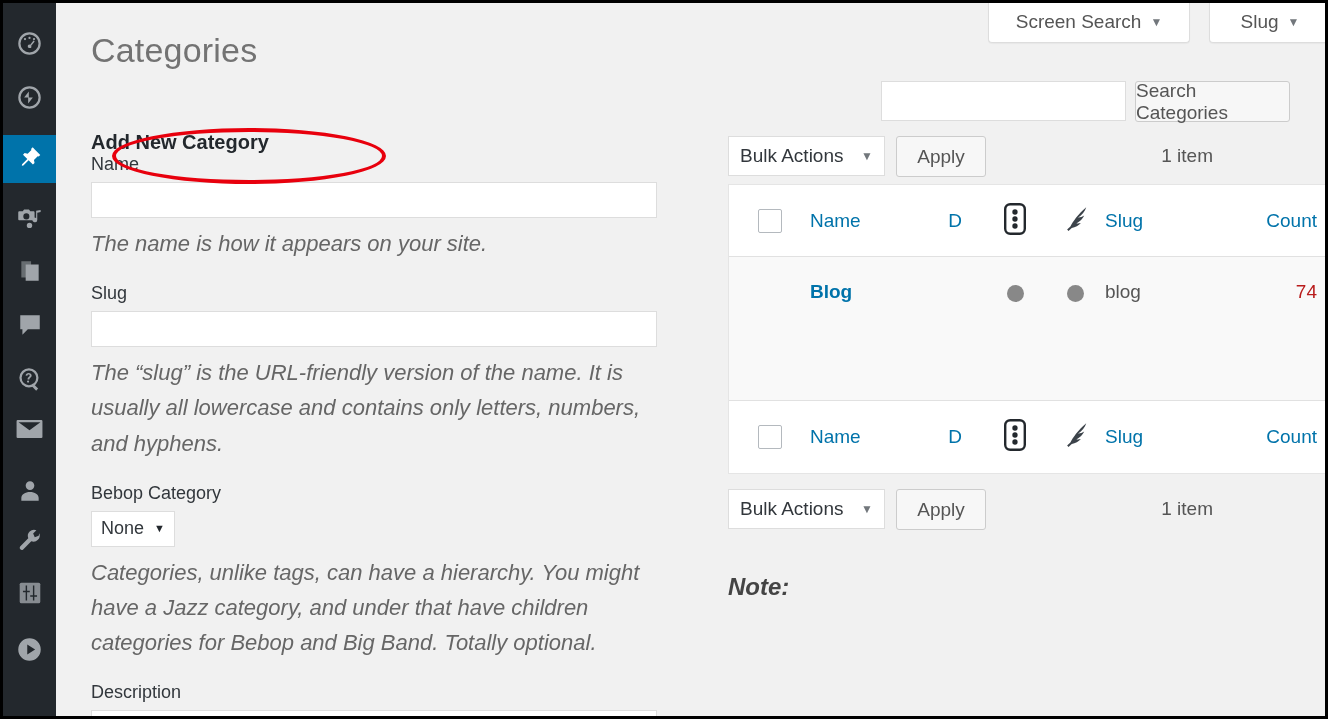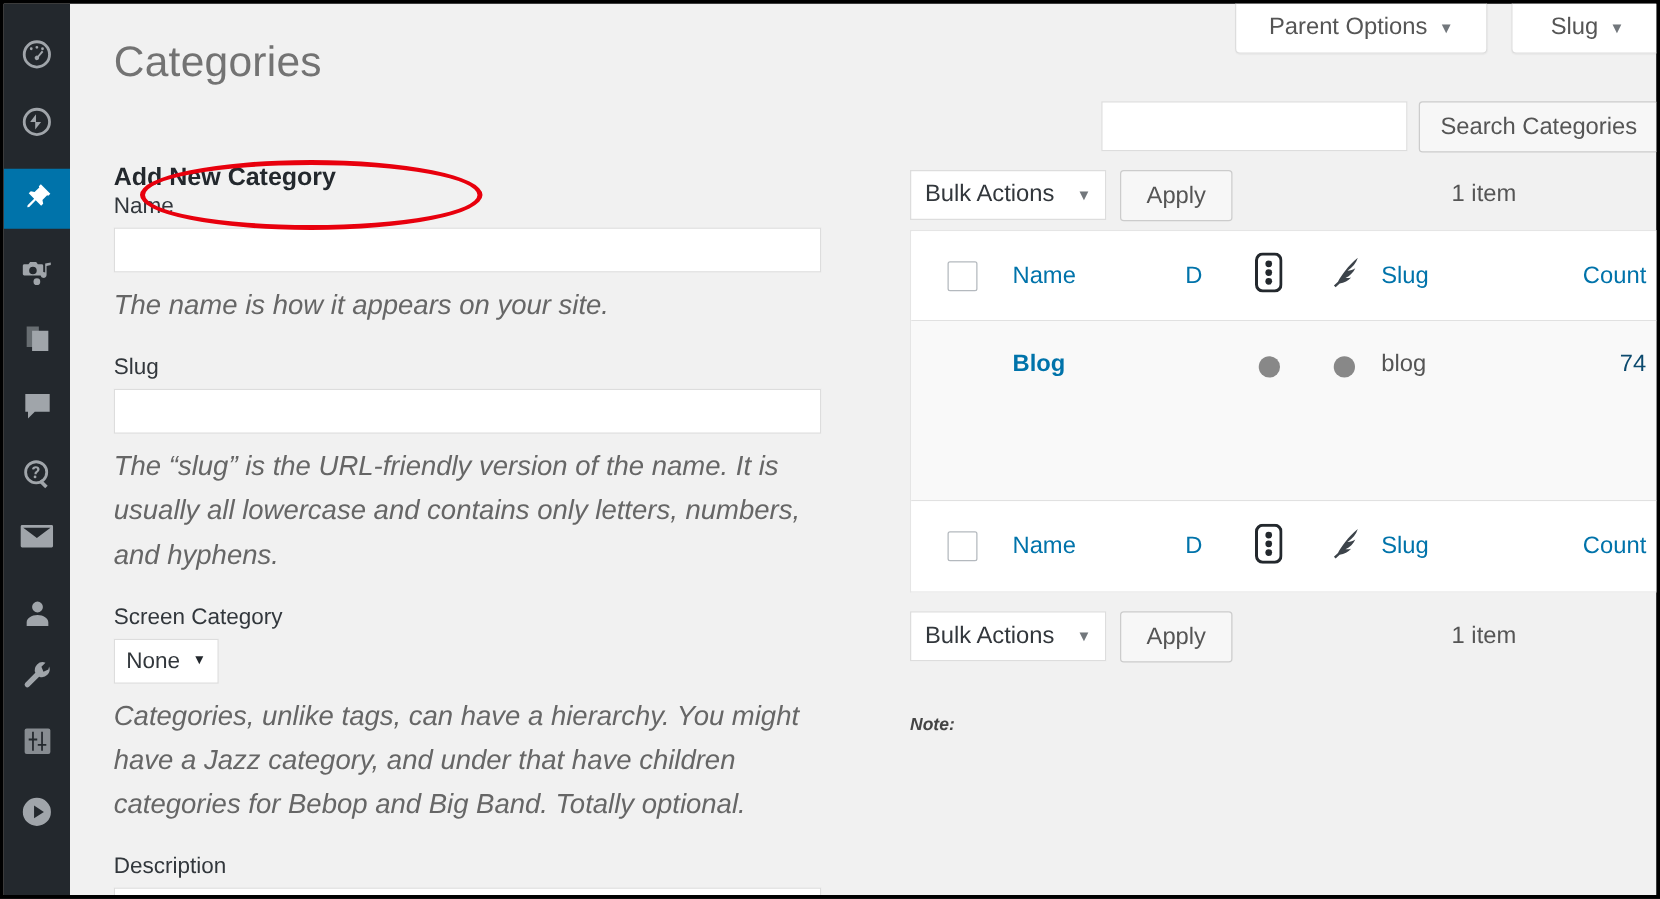--- a/index.html
+++ b/index.html
@@ -111,21 +111,21 @@
 
   #search-input {
     position: absolute; left: 825px; top: 78px;
     width: 245px; height: 40px;
     background: #fff; border: 1px solid #ddd;
     font-size: 17px; padding: 0 8px; color: #32373c;
     font-family: "Liberation Sans", sans-serif;
   }
   #search-btn {
     position: absolute; left: 1079px; top: 78px;
-    width: 192px; height: 41px;
+    width: 155px; height: 41px;
     background: #f7f7f7; border: 1px solid #ccc;
     border-radius: 3px; font-size: 19px; color: #555;
     display: flex; align-items: center; justify-content: center;
     font-family: "Liberation Sans", sans-serif;
   }
 
   .tablenav {
     position: absolute; left: 672px;
     width: 479px; height: 44px;
   }
@@ -184,32 +184,32 @@
   .c-count { width: 110px; text-align: right; padding-right: 8px; }
 
   .cb-box {
     width: 24px; height: 24px;
     border: 1px solid #b4b9be; background: #fff;
     border-radius: 2px;
   }
   .col-link { color: #0073aa; font-size: 19px; }
   .row-name { color: #0073aa; font-size: 19px; font-weight: bold; }
   .row-slug { color: #555; font-size: 19px; }
-  .row-count { color: #0c4a6e; font-size: 19px; }
+  .row-count { color: #b91c1c; font-size: 19px; }
   .dot {
     width: 17px; height: 17px; border-radius: 50%;
     background: #888; display: block; margin-top: 4px;
   }
   .hdr-d { color: #0073aa; font-size: 19px; }
 
   
   #note-block {
     position: absolute; left: 672px; top: 565px;
     width: 600px;
-    font-size: 14px; color: #555;
+    font-size: 24px; color: #555;
     line-height: 1.62;
   }
   #note-block .note-title { font-style: italic; font-weight: bold; color: #444; }
   #note-block .note-body { font-style: italic; }
   #note-block .note-body b { font-weight: bold; }
 </style>
 </head>
 <body>
 
 <div id="screen">
@@ -316,21 +316,21 @@
         <svg width="27" height="27" viewBox="0 0 24 24">
             <path class="ico" d="M12 2a10 10 0 100 20 10 10 0 000-20zm-2 5.5l7 4.5-7 4.5z"></path>
           </svg>
       </span>
     </div>
   </div>
 
   <div id="wpbody">
 
     <div class="meta-btn" id="screen-options-btn">
-      <span>Parent Options</span>
+      <span>Screen Search</span>
       <span class="caret">▼</span>
     </div>
 
     <div class="meta-btn" id="help-btn">
       <span>Slug</span>
       <span class="caret">▼</span>
     </div>
 
     <h1 id="page-title">Categories</h1>
 
@@ -343,21 +343,21 @@
         <div class="form-desc">The name is how it appears on your site.</div>
       </div>
 
       <div class="field-block">
         <label class="form-label">Slug</label>
         <input class="form-input" type="text" value="" style="">
         <div class="form-desc">The “slug” is the URL-friendly version of the name. It is usually all lowercase and contains only letters, numbers, and hyphens.</div>
       </div>
 
       <div class="field-block">
-        <label class="form-label">Screen Category</label>
+        <label class="form-label">Bebop Category</label>
         <div class="select-box">
           <span>None</span>
           <span class="caret">▼</span>
         </div>
         <div class="form-desc">Categories, unlike tags, can have a hierarchy. You might have a Jazz category, and under that have children categories for Bebop and Big Band. Totally optional.</div>
       </div>
 
       <div class="field-block">
         <label class="form-label">Description</label>
         <div id="description-box"></div>

